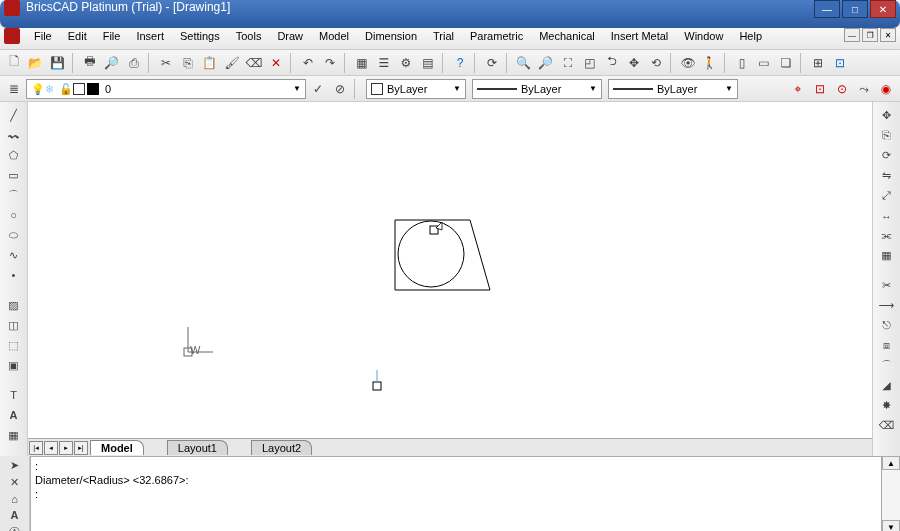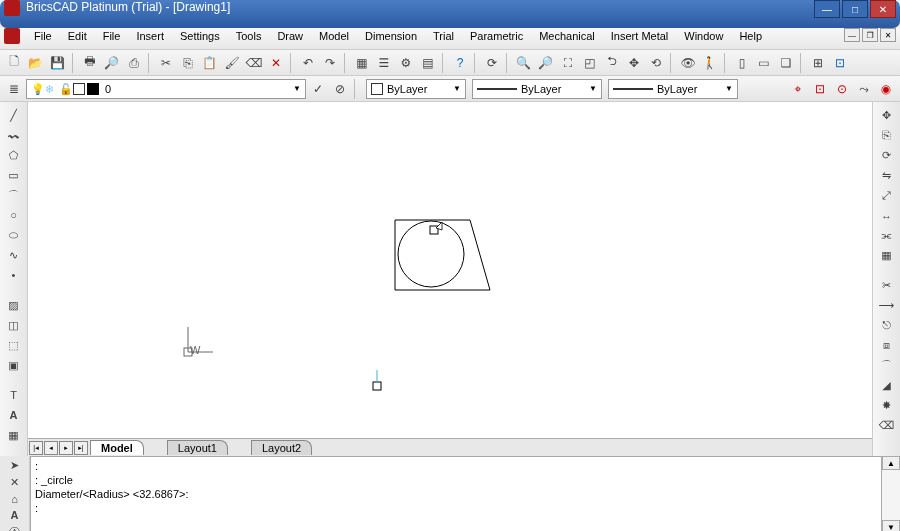--- a/index.html
+++ b/index.html
@@ -252,21 +252,20 @@
 <div class="cmd-wrap">
   <div class="cmd-left">
     <div class="v-btn">➤</div>
     <div class="v-btn">✕</div>
     <div class="v-btn">⌂</div>
     <div class="v-btn" style="font-weight:bold">A</div>
     <div class="v-btn">Ⓐ</div>
   </div>
   <div class="cmd-text">
     <div class="cmd-line">:</div>
-    <div class="cmd-line">: _circle</div>
     <div class="cmd-line">Diameter/&lt;Radius&gt; &lt;32.6867&gt;:</div>
     <div class="cmd-line">:</div>
   </div>
   <div class="cmd-scroll">
     <div class="sb-btn">▲</div>
     <div class="sb-track"></div>
     <div class="sb-btn">▼</div>
   </div>
 </div>
 

